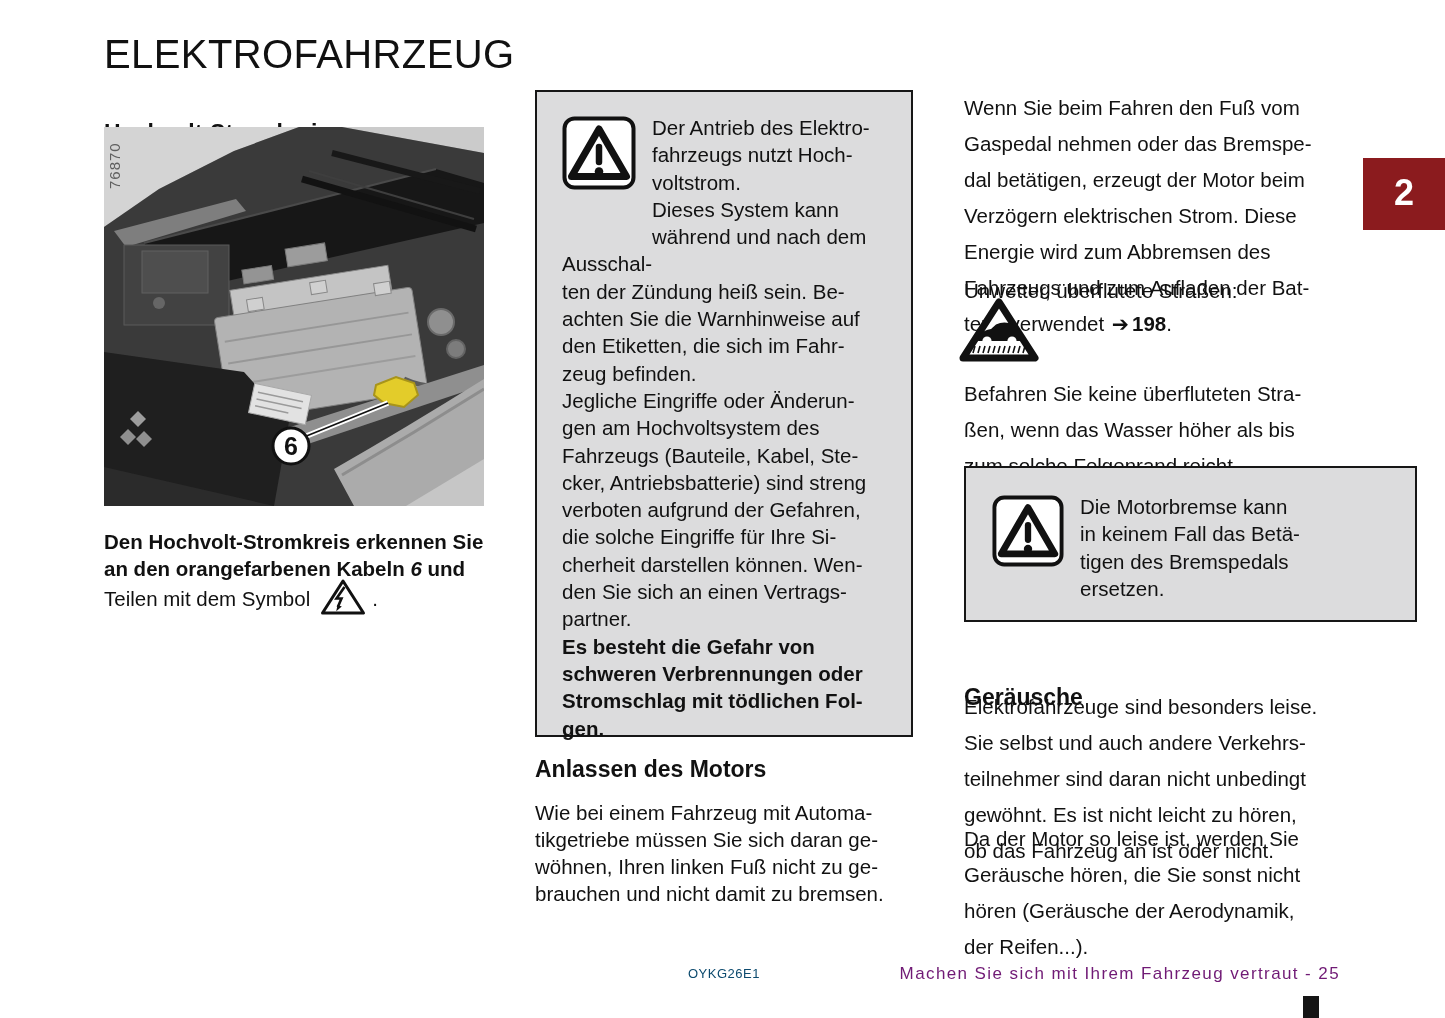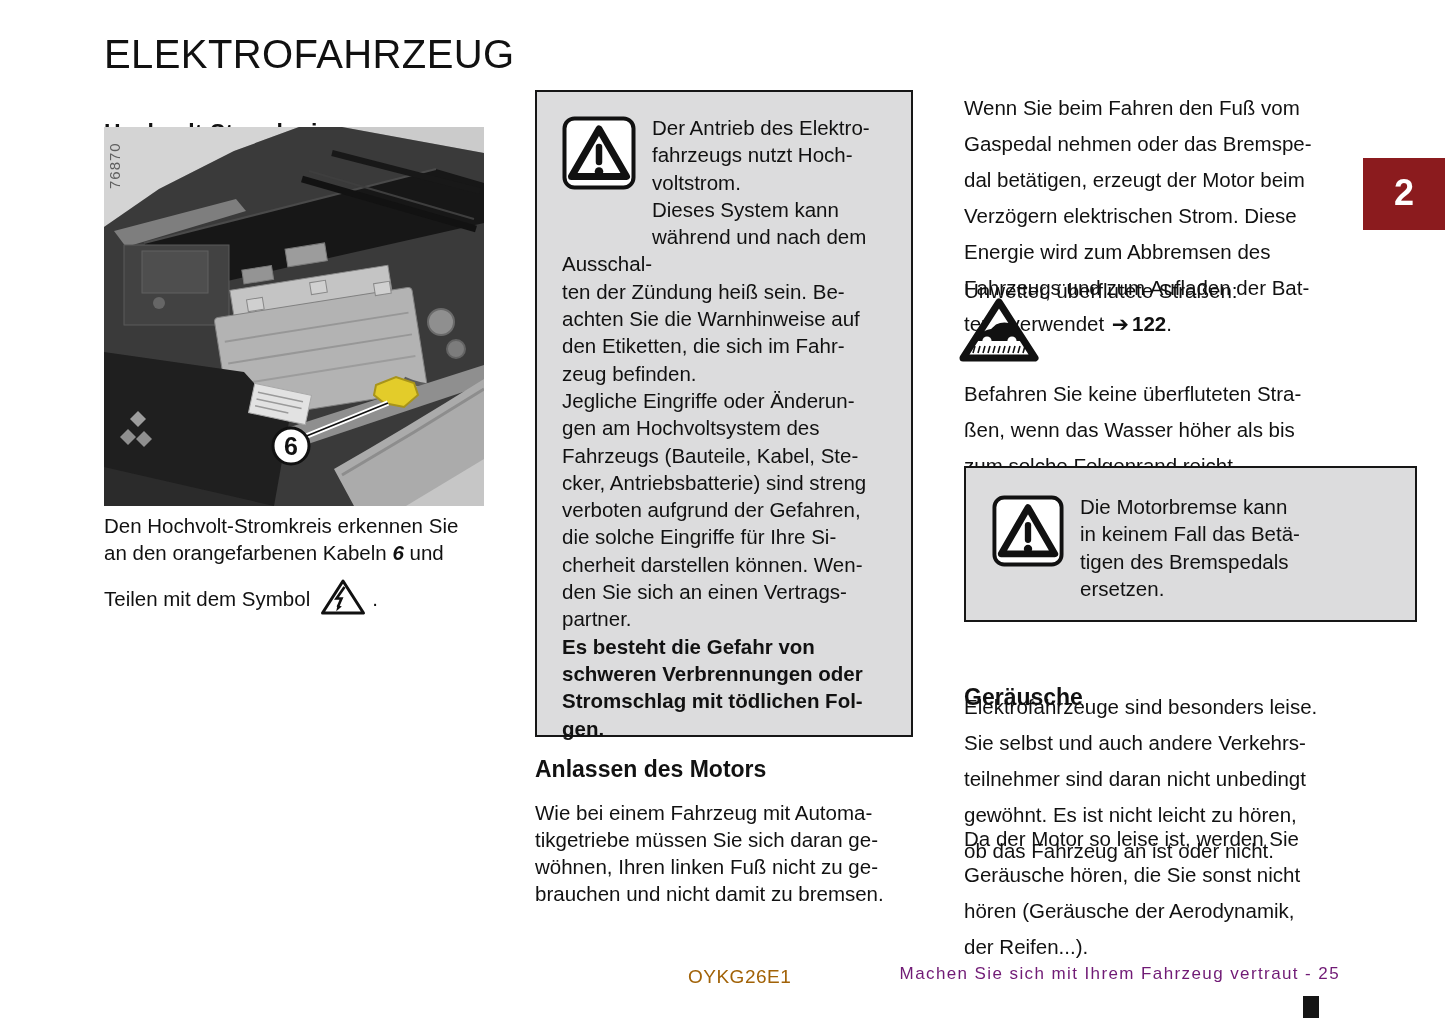--- a/index.html
+++ b/index.html
@@ -25,21 +25,21 @@
   .wbox-right{left:964px;top:466px;width:453px;height:156px;padding:25px 14px 0 26px;}
   .wicon{float:left;margin:2px 16px 40px 0;}
   .wtext{font-size:20.5px;line-height:27.3px;}
   .wtext.bold{font-weight:700;}
   .arrow{font-family:"DejaVu Sans",sans-serif;font-weight:700;padding:0 3px 0 2px;}
   .pref{font-weight:700;}
   .chapter-tab{
     left:1363px;top:158px;width:82px;height:72px;color:#fff;
     font-size:36px;font-weight:700;line-height:70px;text-align:center;
   }
-  .footer-code{font-size:19px;letter-spacing:0.5px;color:#a16207;}
+  .footer-code{font-size:13px;letter-spacing:0.5px;color:#0c4a6e;}
   .footer-chapter{font-size:17px;letter-spacing:1.4px;color:#701a75;white-space:nowrap;}
   .end-mark{left:1303px;top:996px;width:16px;height:22px;background:#151515;}
 </style>
 </head>
 <body>
 
 <h1 class="abs page-title" style="left:104px;top:32px;">ELEKTROFAHRZEUG</h1>
 <h2 class="abs sec-head" style="left:104px;top:84px;">Hochvolt-Stromkreis</h2>
 
 <div class="abs figure" style="left:104px;top:127px;">
@@ -89,21 +89,21 @@
     </g>
     <polygon points="272,258 292,250 310,256 314,268 300,280 280,276 270,268" fill="#e3cc2a" stroke="#a8941a" stroke-width="2"></polygon>
     <line x1="284" y1="276" x2="200" y2="310" stroke="#ffffff" stroke-width="5.5"></line>
     <line x1="284" y1="276" x2="200" y2="310" stroke="#111" stroke-width="1.8"></line>
     <circle cx="187" cy="319" r="18" fill="#fff" stroke="#111" stroke-width="3"></circle>
     <text x="187" y="328" text-anchor="middle" font-size="25" font-weight="bold" fill="#111">6</text>
     <text transform="translate(16,62) rotate(-90)" font-size="15" letter-spacing="1" fill="#5f5f5f">76870</text>
   </svg>
 </div>
 
-<p class="abs caption" style="left:104px;top:512px;width:392px;"><span>Den Hochvolt-Stromkreis erkennen Sie
+<p class="abs caption" style="left:104px;top:528px;width:392px;font-weight:bold;"><span>Den Hochvolt-Stromkreis erkennen Sie
 an den orangefarbenen Kabeln </span><b><i>6</i></b><span> und</span></p>
 
 <p class="abs caption" style="left:104px;top:578px;width:392px;white-space:nowrap;"><span>Teilen mit dem Symbol</span><span class="hv-icon"><svg width="46" height="38" viewBox="0 0 46 38">
         <path d="M23 3 L43.5 35 L2.5 35 Z" fill="#fff" stroke="#111" stroke-width="3" stroke-linejoin="round"></path>
         <path d="M24.5 9 L16.5 20.5 L21.5 20.5 L17.8 29" fill="none" stroke="#111" stroke-width="2.6"></path>
         <path d="M16.2 33.3 L21.8 28.6 L17.6 26.9 Z" fill="#111"></path>
       </svg></span><span>.</span></p>
 
 <div class="abs wbox wbox-mid">
   <span class="wicon">
@@ -143,21 +143,21 @@
 tikgetriebe müssen Sie sich daran ge-
 wöhnen, Ihren linken Fuß nicht zu ge-
 brauchen und nicht damit zu bremsen.</p>
 
 <p class="abs body-text rt" style="left:964px;top:90px;width:390px;"><span>Wenn Sie beim Fahren den Fuß vom
 Gaspedal nehmen oder das Bremspe-
 dal betätigen, erzeugt der Motor beim
 Verzögern elektrischen Strom. Diese
 Energie wird zum Abbremsen des
 Fahrzeugs und zum Aufladen der Bat-
-terie verwendet </span><span class="arrow">➔</span><span class="pref">122</span><span>.</span></p>
+terie verwendet </span><span class="arrow">➔</span><span class="pref">198</span><span>.</span></p>
 
 <p class="abs body-text rt" style="left:964px;top:273px;width:390px;">Unwetter, überflutete Straßen:</p>
 
 <div class="abs" style="left:958px;top:297px;">
   <svg width="82" height="68" viewBox="0 0 82 68">
     <path d="M41 5 L77 61 L5 61 Z" fill="#fff" stroke="#111" stroke-width="7" stroke-linejoin="round"></path>
     <path d="M20 44 L21 38 Q26 33 33 32 L38 27.5 Q44 24.5 51 26 L57 29 Q62 31 62.5 36 L63 44 Z" fill="#111"></path>
     <circle cx="29" cy="44" r="4.6" fill="#fff"></circle>
     <circle cx="54" cy="44" r="4.6" fill="#fff"></circle>
     <path d="M17 49 l-2 7 M22 49 l-2 7 M27 49 l-2 7 M32 49 l-2 7 M37 49 l-2 7 M42 49 l-2 7 M47 49 l-2 7 M52 49 l-2 7 M57 49 l-2 7 M62 49 l-2 7 M67 49 l-2 7" stroke="#111" stroke-width="1.6"></path>

